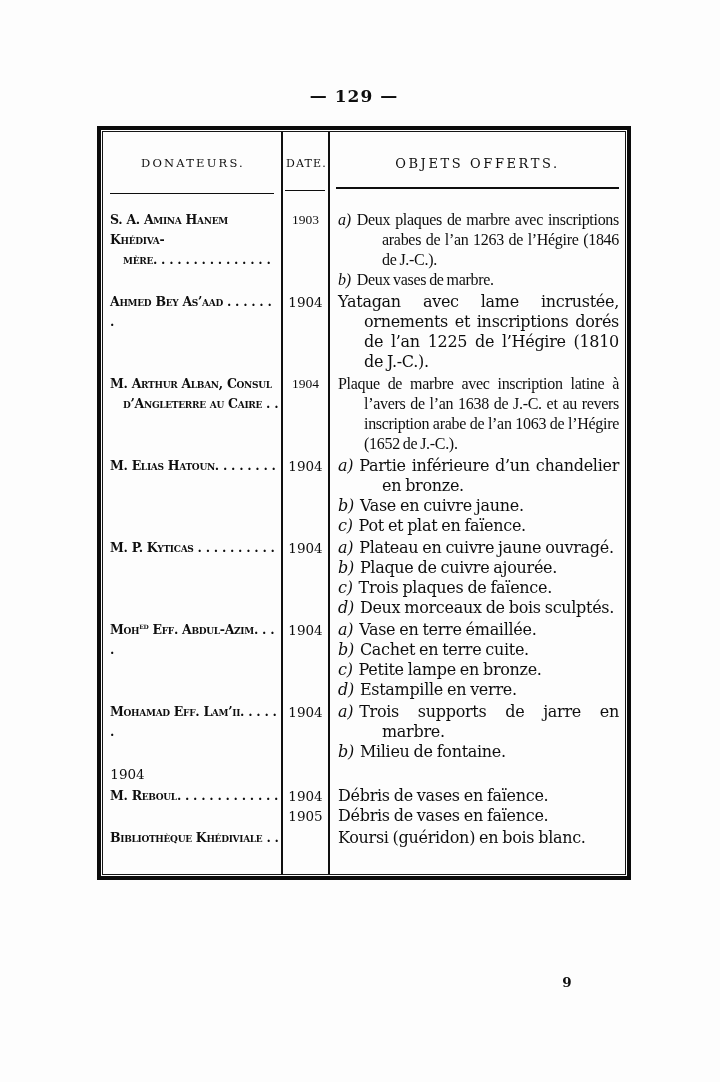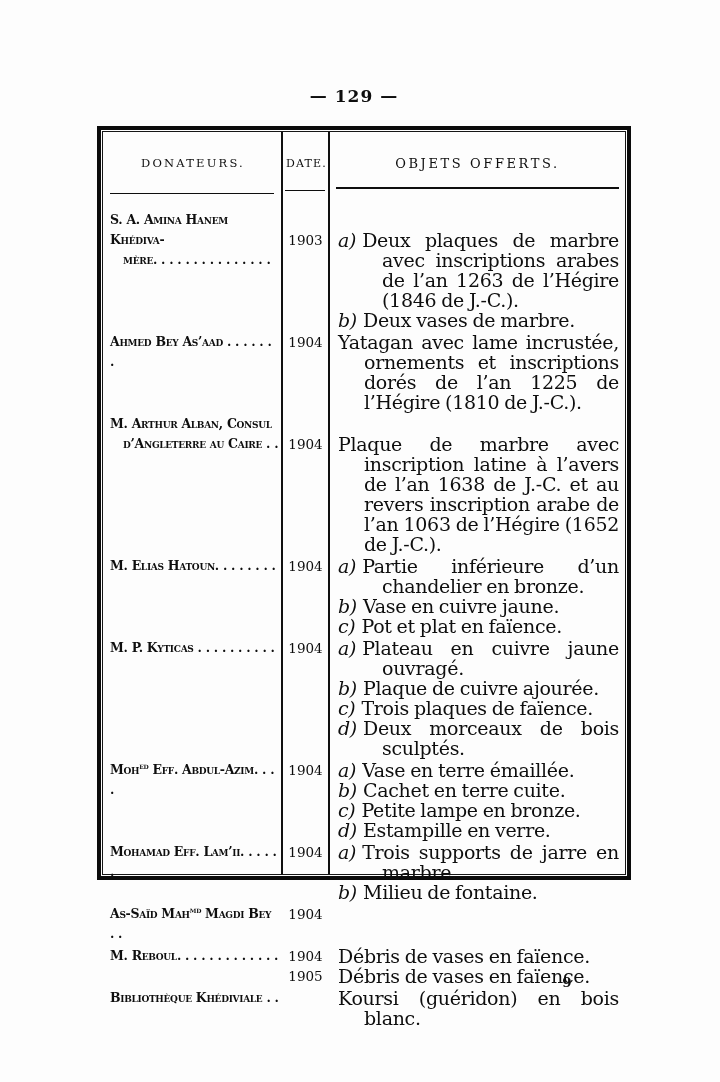--- a/index.html
+++ b/index.html
@@ -33,23 +33,23 @@
   .row{display:flex;align-items:flex-start;margin-bottom:2px;}
   .c-donor{
     width:178px;box-sizing:border-box;padding:0 2px 0 7px;
     font-weight:bold;font-variant:small-caps;font-size:12.5px;
     letter-spacing:-0.3px;line-height:20px;
   }
   .donor-line.indent{padding-left:13px;}
   .c-date{width:49px;box-sizing:border-box;text-align:center;font-size:13.5px;line-height:20px;}
   .c-obj{
     flex:1;box-sizing:border-box;padding:0 5px 0 8px;
-    font-size:19px;letter-spacing:-0.3px;word-spacing:-0.8px;line-height:20px;
-  }
-  .offset-1{margin-top:20px;}
+    font-size:16px;letter-spacing:-0.3px;word-spacing:-0.8px;line-height:20px;
+  }
+  .offset-1{font-family:Liberation Serif, serif;}
   .obj-item{text-align:justify;}
   .obj-item.lettered{padding-left:44px;text-indent:-44px;}
   .obj-item.plain{padding-left:26px;text-indent:-26px;}
   .obj-label{font-style:italic;margin-right:6px;}
   sup.dsup{font-size:8px;line-height:0;}
   .page-number-bottom{
     position:absolute;left:552px;top:974px;width:30px;text-align:center;
     font-size:13.5px;font-weight:bold;
   }
 </style>
@@ -160,23 +160,20 @@
           </div>
           <div class="c-date">
             <div class="date-line">1904</div>
           </div>
           <div class="c-obj">
             <div class="obj-item lettered"><i class="obj-label">a)</i><span>Trois supports de jarre en marbre.</span></div>
             <div class="obj-item lettered"><i class="obj-label">b)</i><span>Milieu de fontaine.</span></div>
           </div>
         </div>
         <div class="row">
-          <div class="c-donor">
-            <div class="donor-line"><span>As-Saïd Mah</span><sup class="dsup">md</sup><span> Magdi Bey . .</span></div>
-          </div>
           <div class="c-date">
             <div class="date-line">1904</div>
           </div>
         </div>
         <div class="row">
           <div class="c-donor">
             <div class="donor-line"><span>M. Reboul. . . . . . . . . . . . .</span></div>
           </div>
           <div class="c-date">
             <div class="date-line">1904</div>

